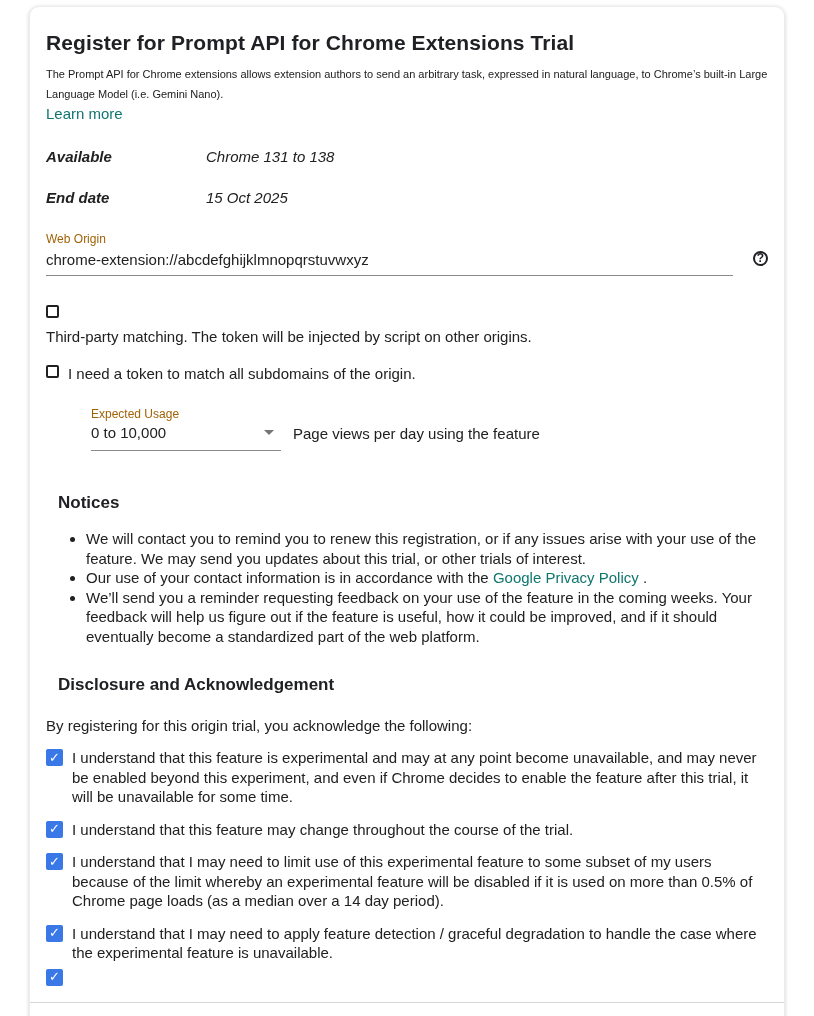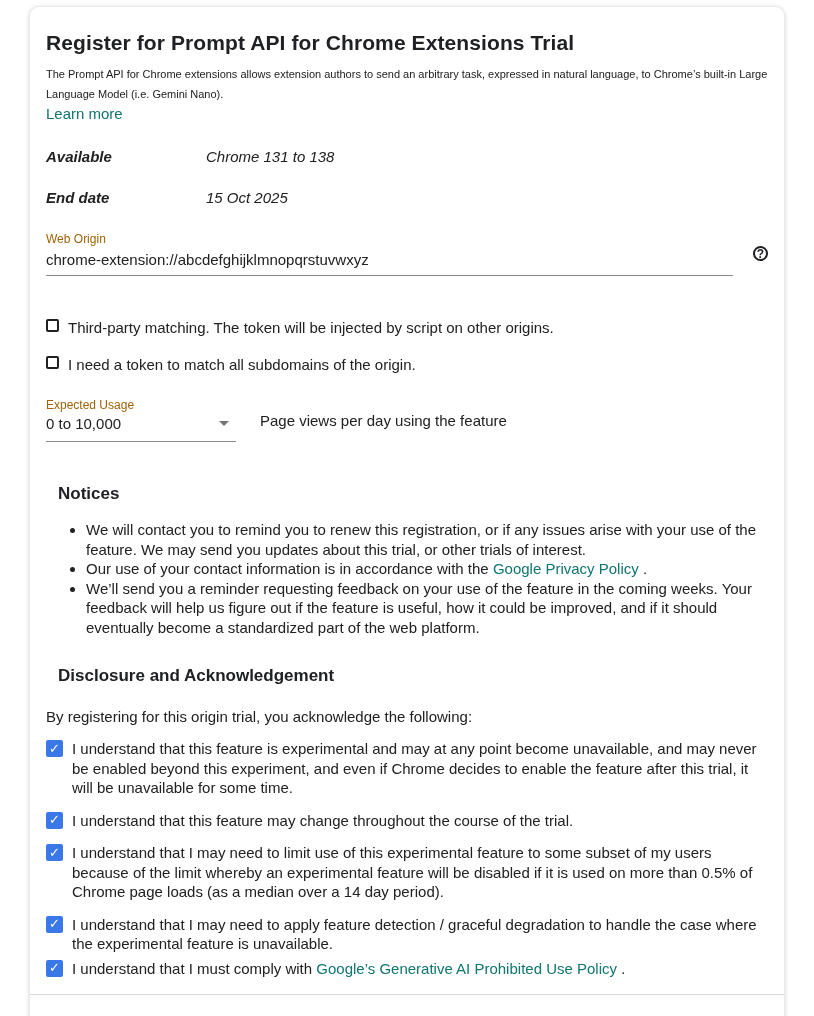--- a/index.html
+++ b/index.html
@@ -38,21 +38,21 @@
     text-decoration: none;
     cursor: pointer;
   }
   .learn-more { display: inline-block; font-size: 15px; line-height: 20px; }
 
   .detail-row { display: flex; margin-top: 24px; font-size: 15px; line-height: 17px; font-style: italic; }
   .detail-label { font-weight: 700; width: 160px; flex: none; }
 
   .field-block { margin-top: 26px; }
   .field-label { font-size: 12px; color: #a16207; line-height: 14px; }
-  .origin-row { display: flex; align-items: flex-start; gap: 20px; }
+  .origin-row { display: flex; align-items: center; gap: 20px; }
   .origin-input {
     flex: 1;
     border: none;
     border-bottom: 1px solid #8a8a8a;
     font-family: inherit;
     font-size: 15px;
     color: #212121;
     padding: 5px 0 7px 0;
     outline: none;
     background: transparent;
@@ -65,41 +65,41 @@
     display: flex; align-items: center; justify-content: center;
     font-size: 12px; font-weight: 700; color: #202124;
     margin-bottom: 6px;
     cursor: pointer;
   }
 
   .check-row {
     display: flex; align-items: flex-start; gap: 9px;
     font-size: 15px; line-height: 19.5px;
   }
-  .options .check-row:first-child { margin-top: 42px; }
+  .options .check-row:first-child { margin-top: 28px; flex-direction: column; }
   .options .check-row + .check-row { margin-top: 17px; }
   .cb {
     flex: none;
     width: 13px; height: 13px;
     border: 2px solid #212121;
     border-radius: 2px;
     margin-top: 1px;
     cursor: pointer;
   }
   .cb.checked {
     width: 17px; height: 17px;
     border: none;
     background: #3b78e7;
     color: #fff;
     display: flex; align-items: center; justify-content: center;
     font-size: 13px; font-weight: 700;
   }
 
-  .usage-block { margin-top: 24px; }
-  .usage-row { display: flex; gap: 24px; }
+  .usage-block { margin-top: 24px; margin-left: 45px; }
+  .usage-row { display: flex; align-items: center; gap: 12px; }
   .select {
     width: 190px; flex: none;
     border-bottom: 1px solid #8a8a8a;
     display: flex; justify-content: space-between; align-items: center;
     font-size: 15px;
     padding: 3px 0 9px 0;
     cursor: pointer;
   }
   .select-arrow {
     width: 0; height: 0;
@@ -214,21 +214,20 @@
       <div class="check-row">
         <span class="cb checked">
             <span>✓</span>
           </span>
         <span><span>I understand that I may need to apply feature detection / graceful degradation to handle the case where the experimental feature is unavailable.</span><a class="link"></a><span></span></span>
       </div>
       <div class="check-row">
         <span class="cb checked">
             <span>✓</span>
           </span>
-        <span><span>I understand that I must comply with </span><a class="link">Google’s Generative AI Prohibited Use Policy</a><span> .</span></span>
       </div>
     </div>
 
     <div class="divider"></div>
     <div class="footer">
       
     </div>
 
   </div>
 </div>

